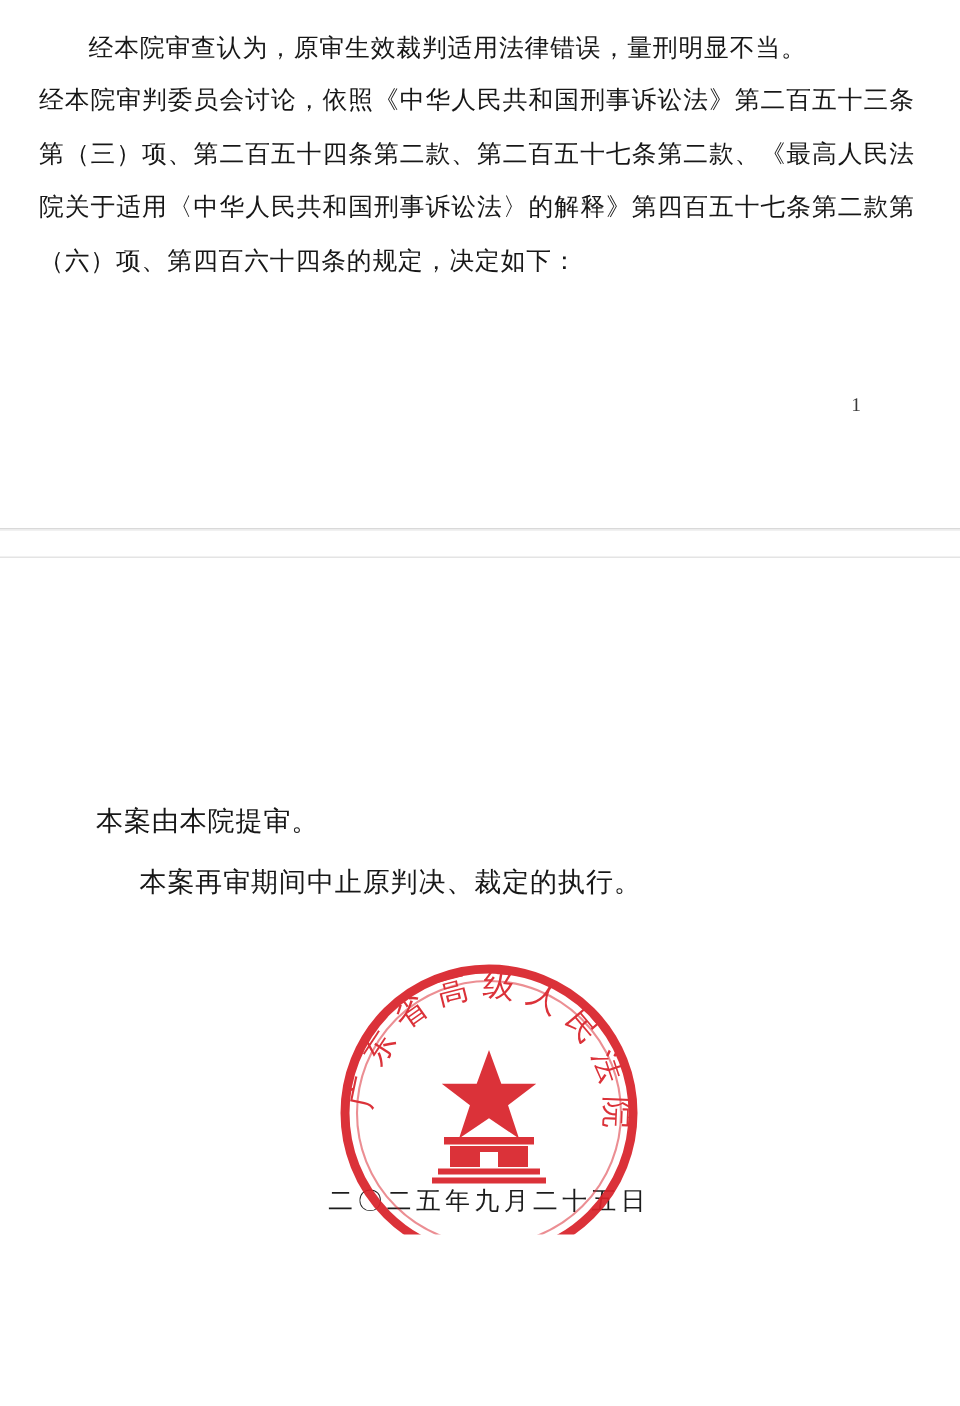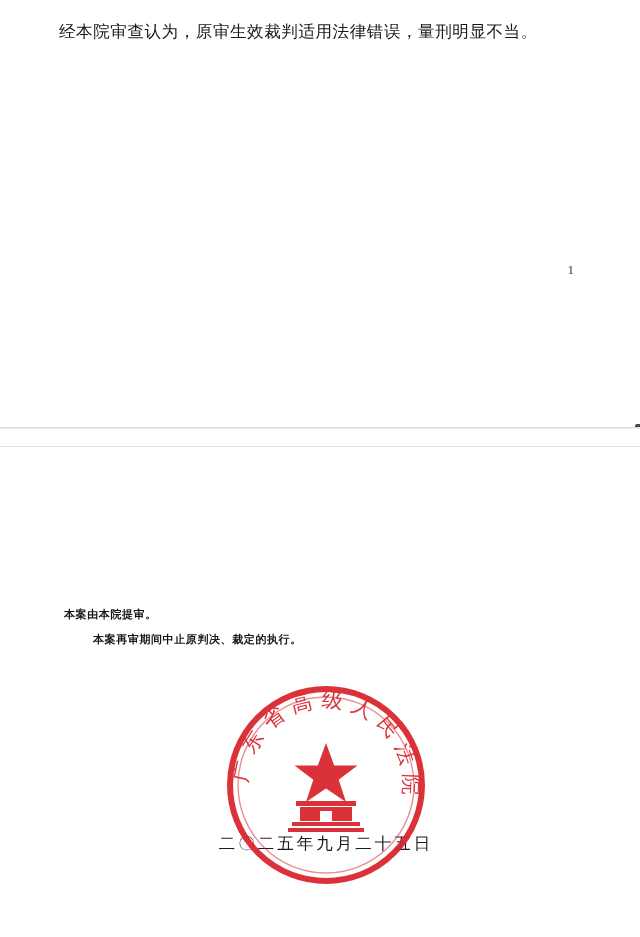--- a/index.html
+++ b/index.html
@@ -17,21 +17,21 @@
 
   .page {
     position: relative;
     width: 640px;
     background: #ffffff;
     box-sizing: border-box;
   }
 
   
   .page-top {
-    height: 427px;
+    height: 352px;
     padding: 14px 30px 0 26px;
     overflow: hidden;
   }
 
   .doc-body {
     font-size: 16.5px;
     line-height: 2.15;
     letter-spacing: 0.6px;
     text-align: justify;
     color: #171717;
@@ -88,26 +88,25 @@
   
   .page-bottom {
     height: 451px;
     padding: 0 30px 0 26px;
     overflow: hidden;
   }
 
   .spacer-lg { height: 155px; }
 
   .closing {
-    font-size: 11px;
+    font-size: 18px;
     line-height: 2.3;
     letter-spacing: 0.6px;
     color: #171717;
     padding-left: 38px;
-    font-weight: bold;
   }
   .closing .line { white-space: nowrap; }
 
   .ul-red2 {
     display: inline;
     background-image: linear-gradient(to right, #e8232a, #e8232a);
     background-repeat: no-repeat;
     background-position: 0 1.45em;
     background-size: 100% 2.6px;
     padding-bottom: 2px;
@@ -152,20 +151,21 @@
 </style>
 </head>
 <body>
 
 <div class="page page-top">
 
   <div class="doc-body">
 
     <p class="para indent"><span>经本院审查认为，</span><span class="ul-red">原审生效裁判适用法律错误，量刑明显不当。</span></p>
 
+    <p class="para">经本院审判委员会讨论，依照《中华人民共和国刑事诉讼法》第二百五十三条第（三）项、第二百五十四条第二款、第二百五十七条第二款、《最高人民法院关于适用〈中华人民共和国刑事诉讼法〉的解释》第四百五十七条第二款第（六）项、第四百六十四条的规定，决定如下：</p>
 
   </div>
 
   <div class="page-number">1</div>
 
   <div class="edge-artifact"></div>
 </div>
 
 <div class="seam"></div>
 

